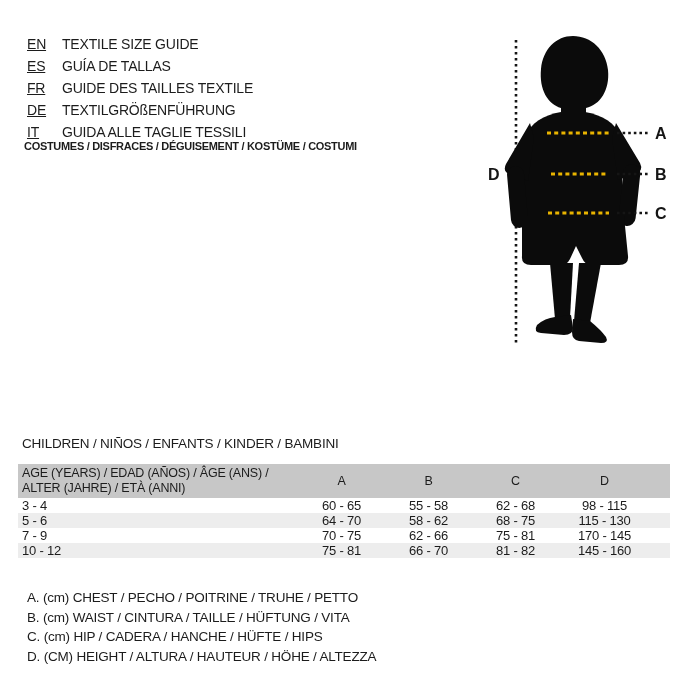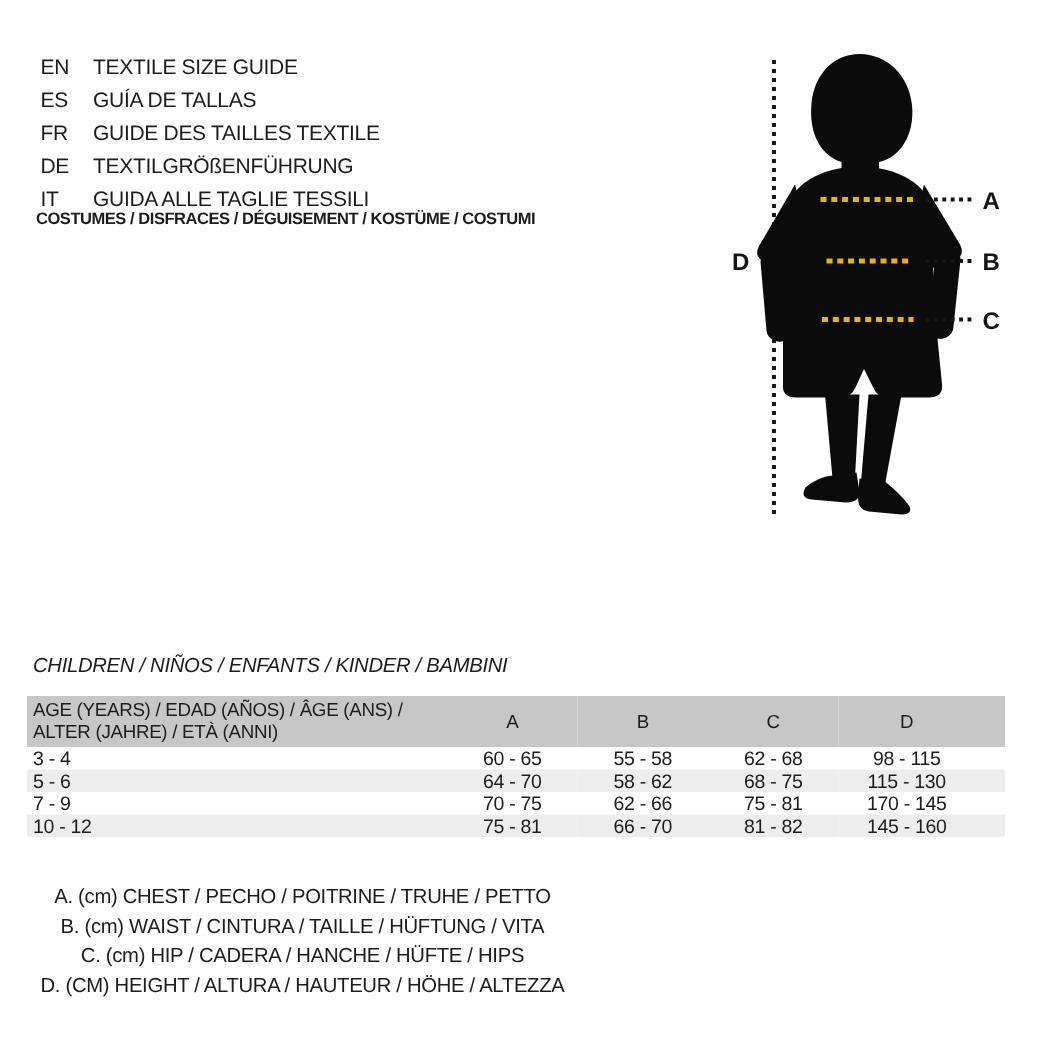--- a/index.html
+++ b/index.html
@@ -9,35 +9,35 @@
     background:#ffffff;
     font-family:"Liberation Sans", sans-serif;
     color:var(--text, #1c1c1c);
     overflow:hidden;
     letter-spacing:-0.2px;
   }
 
   
   .lang-block { position:absolute; left:27px; top:33px; }
   .lang-row { display:flex; line-height:22px; font-size:14px; }
-  .lang-code { width:35px; flex:0 0 35px; }
+  .lang-code { width:35px; flex:0 0 35px;text-decoration:underline; }
 
   
   .category-title {
     position:absolute; left:24px; top:140px;
     font-size:11px; font-weight:bold; letter-spacing:-0.3px;
   }
 
   
   .figure-wrap { position:absolute; left:460px; top:20px; width:240px; height:340px; }
   .figure-wrap svg { display:block; width:100%; height:100%; }
   .measure-label { font-family:"Liberation Sans", sans-serif; font-size:16px; font-weight:bold; fill:#151515; }
 
   
-  .children-title { position:absolute; left:22px; top:436px; font-size:13.5px;font-style:italic; }
+  .children-title { position:absolute; left:22px; top:436px; font-size:13.5px; }
   .size-table {
     position:absolute; left:18px; top:464px; width:652px;
     border-collapse:collapse; table-layout:fixed;
     font-size:13px;
   }
   .size-table col.c-age { width:280px; }
   .size-table col.c-a, .size-table col.c-b, .size-table col.c-c { width:87px; }
   .size-table col.c-d { width:111px; }
   .size-table th {
     background:var(--header-bg, #c7c7c7);
@@ -46,21 +46,21 @@
   }
   .size-table th.age-head { text-align:left; }
   .size-table td {
     height:14px; padding:0 4px; text-align:center; vertical-align:middle;
   }
   .size-table td.age-cell { text-align:left; }
   .size-table th:last-child, .size-table td:last-child { padding-right:24px; }
   .size-table tbody tr:nth-child(even) { background:var(--stripe, #ededed); }
 
   
-  .legend { position:absolute; left:27px; top:588px;text-align:center; }
+  .legend { position:absolute; left:27px; top:588px; }
   .legend-item { line-height:19.5px; font-size:13.5px; }
 </style>
 </head>
 <body>
 
 <div class="lang-block">
   <div class="lang-row">
     <span class="lang-code">EN</span>
     <span>TEXTILE SIZE GUIDE</span>
   </div>

